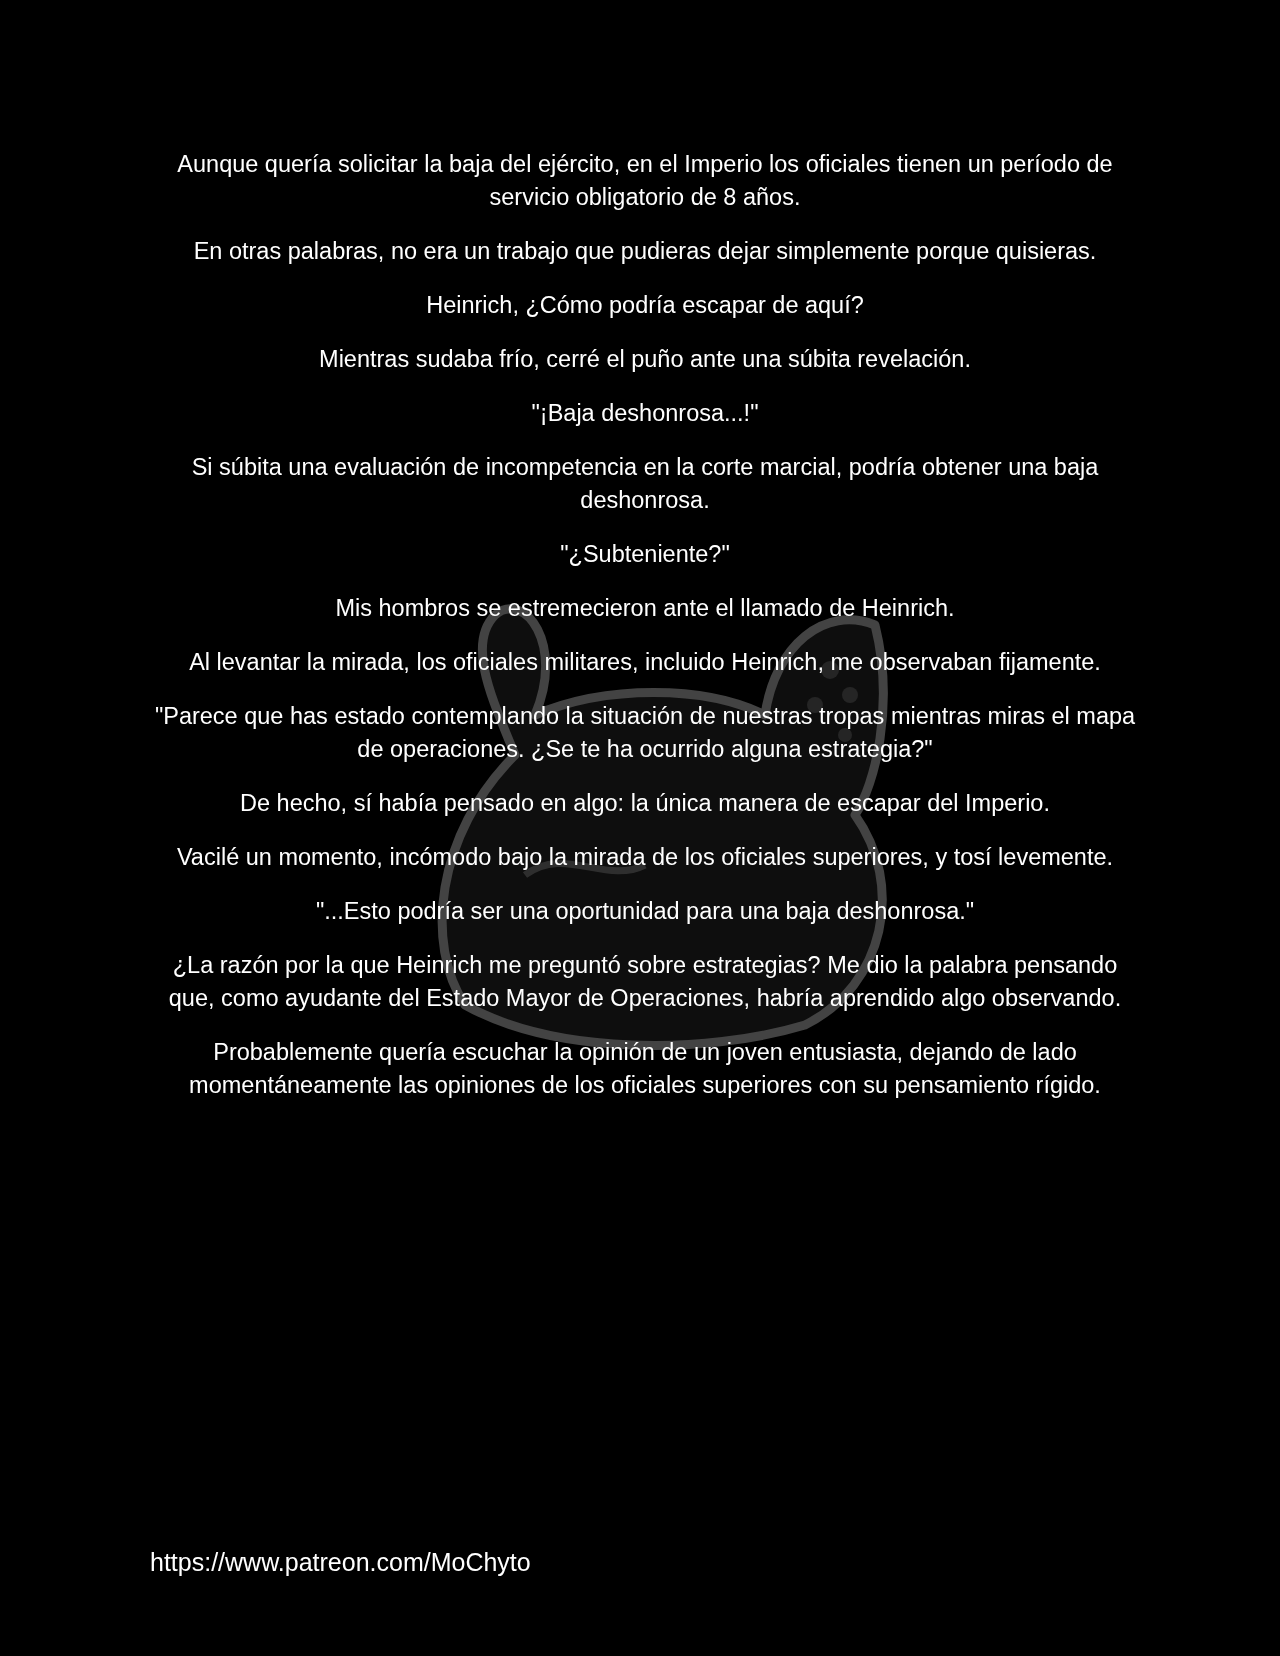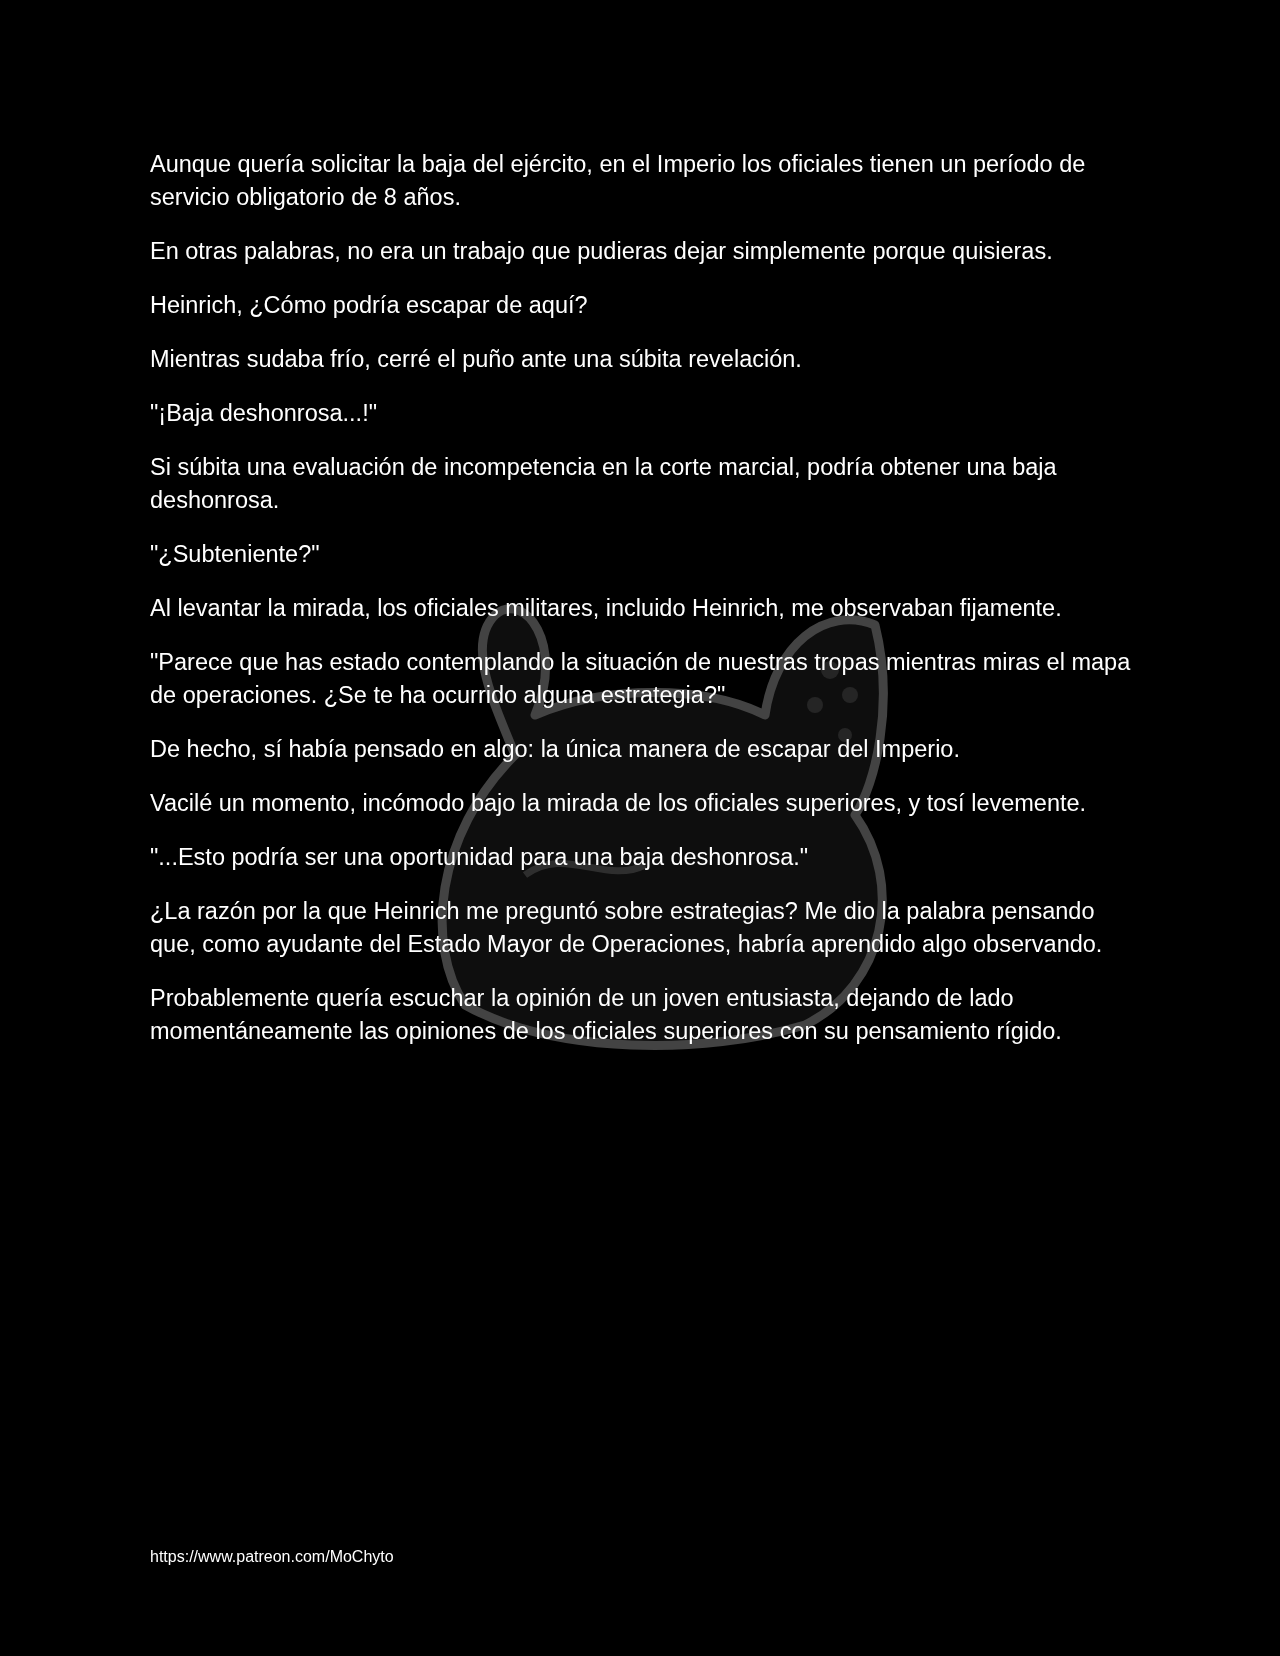--- a/index.html
+++ b/index.html
@@ -1,20 +1,20 @@
 <!DOCTYPE html>
 <html><head>
 <meta charset="utf-8">
 <style>
   html, body { margin:0; padding:0; background:#000; }
   body { width:1280px; height:1656px; position:relative; overflow:hidden;
          font-family:"Liberation Sans", sans-serif; color:#fff; }
-  .page { position:absolute; left:150px; top:148px; width:990px; }
+  .page { position:absolute; left:150px; top:148px; width:990px;text-align:center; }
   .para { font-size:23.5px; line-height:33px; margin:0 0 21px 0; position:relative; z-index:2; }
-  .footer-link { position:absolute; left:150px; top:1548px; font-size:16px; color:#fff; text-decoration:none; z-index:2; }
+  .footer-link { position:absolute; left:150px; top:1548px; font-size:25px; color:#fff; text-decoration:none; z-index:2; }
   .watermark { position:absolute; left:405px; top:585px; width:500px; height:470px; z-index:1; opacity:0.55; }
 </style>
 </head>
 <body>
 
 <svg class="watermark" viewBox="0 0 500 470">
   <g fill="#1a1a1a" stroke="#7a7a7a" stroke-width="9" stroke-linecap="round" stroke-linejoin="round">
     <path d="M60,420 C20,360 30,250 110,170 C90,120 60,60 90,30 C120,5 160,60 130,130 C200,100 300,100 360,130 C370,60 420,20 470,40 C490,120 470,200 450,230 C500,300 480,400 400,440 C300,470 150,470 60,420 Z"></path>
   </g>
   <g fill="#444">
@@ -27,20 +27,21 @@
 </svg>
 
 <div class="page">
   <p class="para">Aunque quería solicitar la baja del ejército, en el Imperio los oficiales tienen un período de servicio obligatorio de 8 años.</p>
   <p class="para">En otras palabras, no era un trabajo que pudieras dejar simplemente porque quisieras.</p>
   <p class="para">Heinrich, ¿Cómo podría escapar de aquí?</p>
   <p class="para">Mientras sudaba frío, cerré el puño ante una súbita revelación.</p>
   <p class="para">"¡Baja deshonrosa...!"</p>
   <p class="para">Si súbita una evaluación de incompetencia en la corte marcial, podría obtener una baja deshonrosa.</p>
   <p class="para">"¿Subteniente?"</p>
+  <p class="para">Mis hombros se estremecieron ante el llamado de Heinrich.</p>
   <p class="para">Al levantar la mirada, los oficiales militares, incluido Heinrich, me observaban fijamente.</p>
   <p class="para">"Parece que has estado contemplando la situación de nuestras tropas mientras miras el mapa de operaciones. ¿Se te ha ocurrido alguna estrategia?"</p>
   <p class="para">De hecho, sí había pensado en algo: la única manera de escapar del Imperio.</p>
   <p class="para">Vacilé un momento, incómodo bajo la mirada de los oficiales superiores, y tosí levemente.</p>
   <p class="para">"...Esto podría ser una oportunidad para una baja deshonrosa."</p>
   <p class="para">¿La razón por la que Heinrich me preguntó sobre estrategias? Me dio la palabra pensando que, como ayudante del Estado Mayor de Operaciones, habría aprendido algo observando.</p>
   <p class="para">Probablemente quería escuchar la opinión de un joven entusiasta, dejando de lado momentáneamente las opiniones de los oficiales superiores con su pensamiento rígido.</p>
 </div>
 
 <a class="footer-link">https://www.patreon.com/MoChyto</a>

